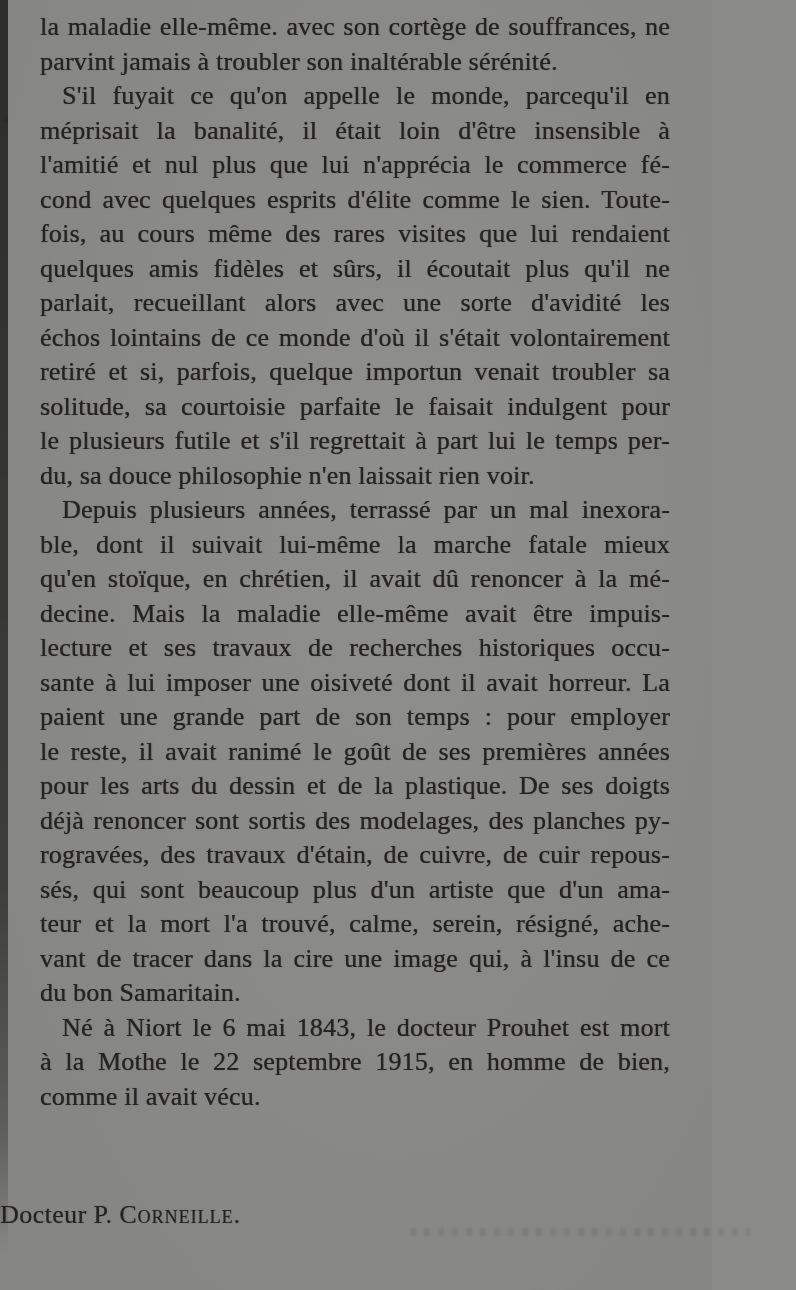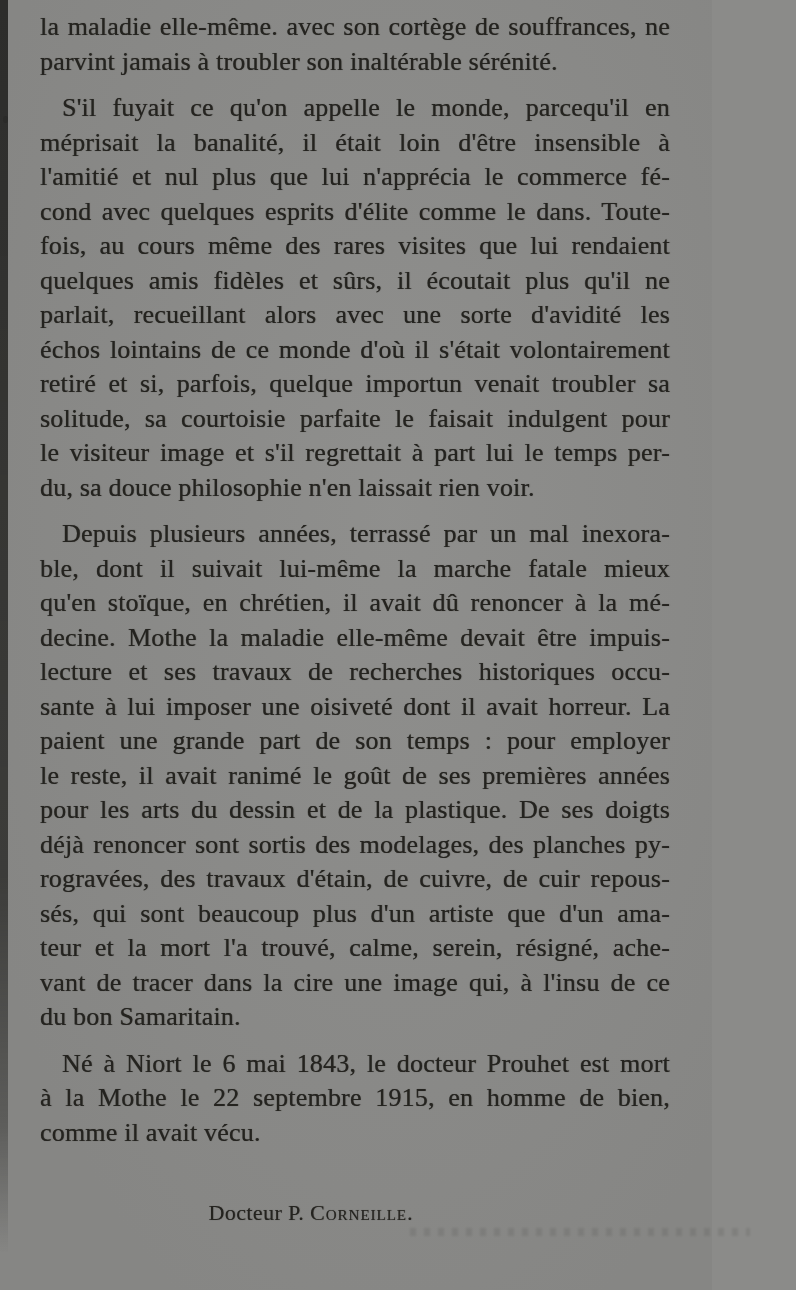--- a/index.html
+++ b/index.html
@@ -49,27 +49,26 @@
     text-align:justify;
     text-align-last:justify;
     white-space:normal;
     text-shadow:0.4px 0.4px 0.8px rgba(36,35,31,0.55), -0.3px 0 0.5px rgba(36,35,31,0.3);
   }
   .line.last{
     text-align-last:left;
   }
   .line.indent{
     text-indent:22px;
-    margin-top:12px;
   }
   .signature{
     position:absolute;top:1200px;left:0;right:90px;
-    text-align:center;
+    text-align:left;
     color:var(--ink);
-    font-size:22px;
+    font-size:26px;
     letter-spacing:0.4px;
     filter:blur(0.3px);
     text-shadow:0.4px 0.4px 0.8px rgba(36,35,31,0.55);
   }
   .signature .name{
     font-variant:small-caps;
     letter-spacing:1px;
   }
   
   .ghost{
@@ -85,33 +84,33 @@
 
 <div class="page">
   <div class="gutter"></div>
   <div class="speck"></div>
   <div class="text-block" id="text-block">
       <div class="line">la maladie elle-même. avec son cortège de souffrances, ne</div>
       <div class="line last">parvint jamais à troubler son inaltérable sérénité.</div>
       <div class="line indent">S'il fuyait ce qu'on appelle le monde, parcequ'il en</div>
       <div class="line">méprisait la banalité, il était loin d'être insensible à</div>
       <div class="line">l'amitié et nul plus que lui n'apprécia le commerce fé-</div>
-      <div class="line">cond avec quelques esprits d'élite comme le dans. Toute-</div>
+      <div class="line">cond avec quelques esprits d'élite comme le sien. Toute-</div>
       <div class="line">fois, au cours même des rares visites que lui rendaient</div>
       <div class="line">quelques amis fidèles et sûrs, il écoutait plus qu'il ne</div>
       <div class="line">parlait, recueillant alors avec une sorte d'avidité les</div>
       <div class="line">échos lointains de ce monde d'où il s'était volontairement</div>
       <div class="line">retiré et si, parfois, quelque importun venait troubler sa</div>
       <div class="line">solitude, sa courtoisie parfaite le faisait indulgent pour</div>
-      <div class="line">le visiteur image et s'il regrettait à part lui le temps per-</div>
+      <div class="line">le plusieurs futile et s'il regrettait à part lui le temps per-</div>
       <div class="line last">du, sa douce philosophie n'en laissait rien voir.</div>
       <div class="line indent">Depuis plusieurs années, terrassé par un mal inexora-</div>
       <div class="line">ble, dont il suivait lui-même la marche fatale mieux</div>
       <div class="line">qu'en stoïque, en chrétien, il avait dû renoncer à la mé-</div>
-      <div class="line">decine. Mothe la maladie elle-même devait être impuis-</div>
+      <div class="line">decine. Mais la maladie elle-même avait être impuis-</div>
       <div class="line">lecture et ses travaux de recherches historiques occu-</div>
       <div class="line">sante à lui imposer une oisiveté dont il avait horreur. La</div>
       <div class="line">paient une grande part de son temps : pour employer</div>
       <div class="line">le reste, il avait ranimé le goût de ses premières années</div>
       <div class="line">pour les arts du dessin et de la plastique. De ses doigts</div>
       <div class="line">déjà renoncer sont sortis des modelages, des planches py-</div>
       <div class="line">rogravées, des travaux d'étain, de cuivre, de cuir repous-</div>
       <div class="line">sés, qui sont beaucoup plus d'un artiste que d'un ama-</div>
       <div class="line">teur et la mort l'a trouvé, calme, serein, résigné, ache-</div>
       <div class="line">vant de tracer dans la cire une image qui, à l'insu de ce</div>

